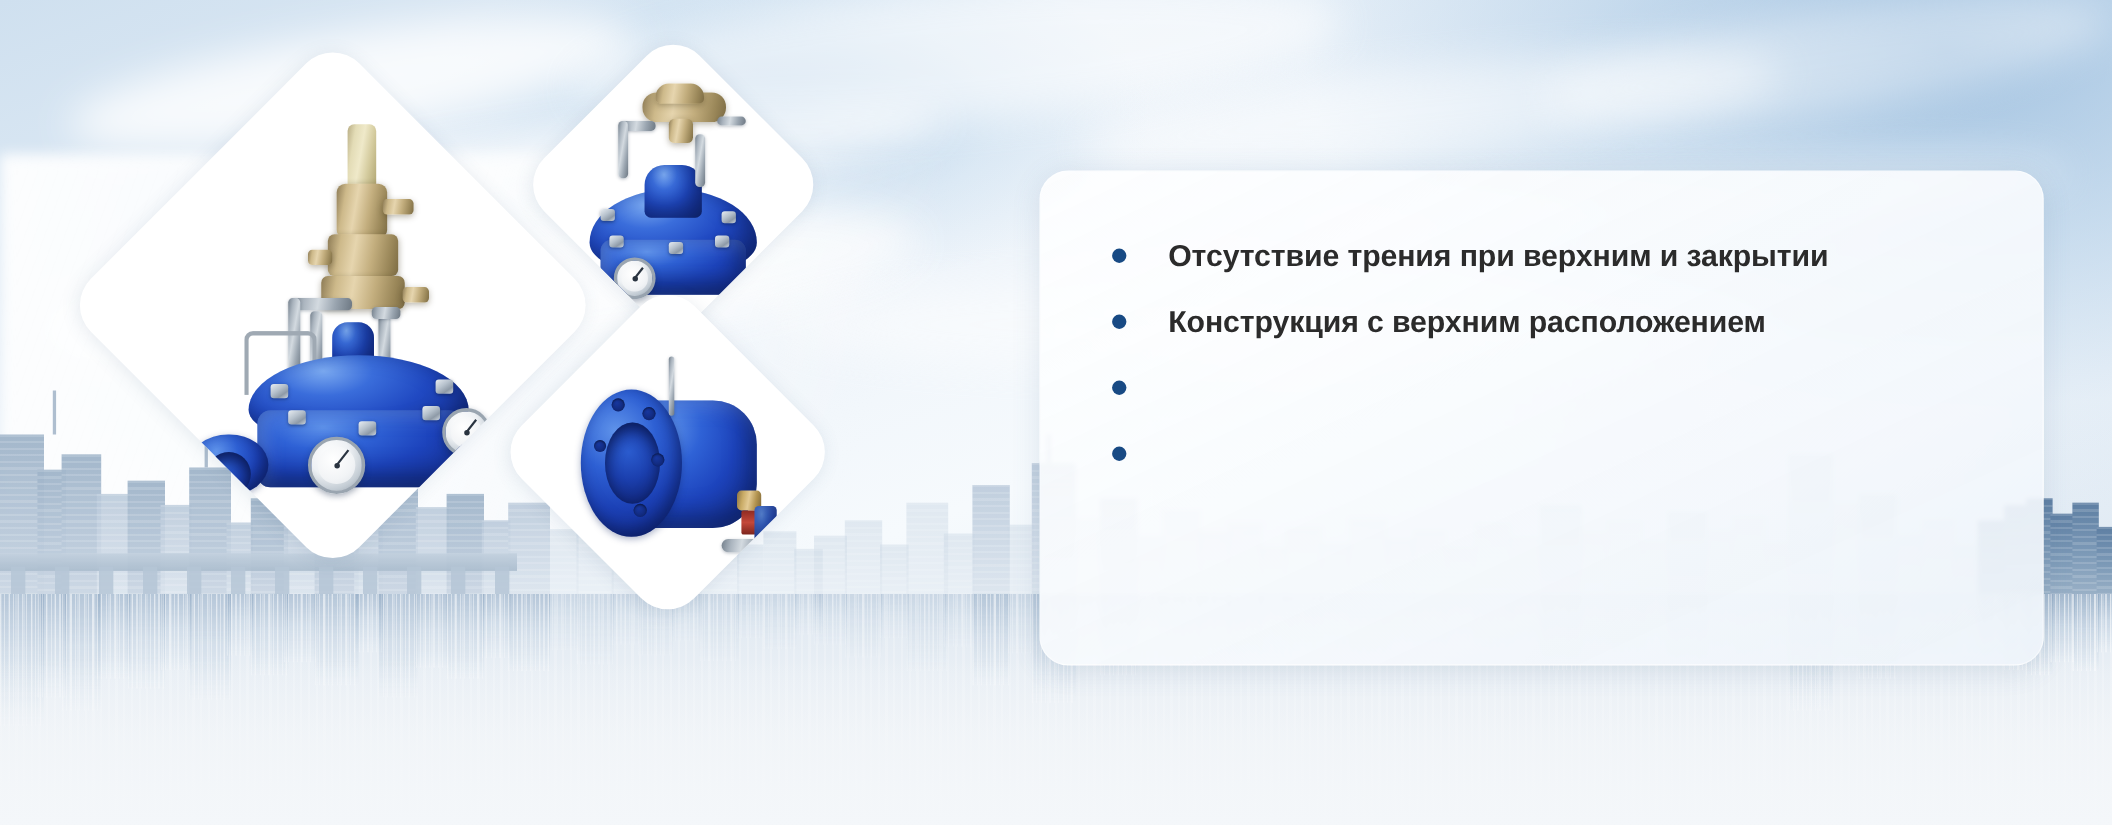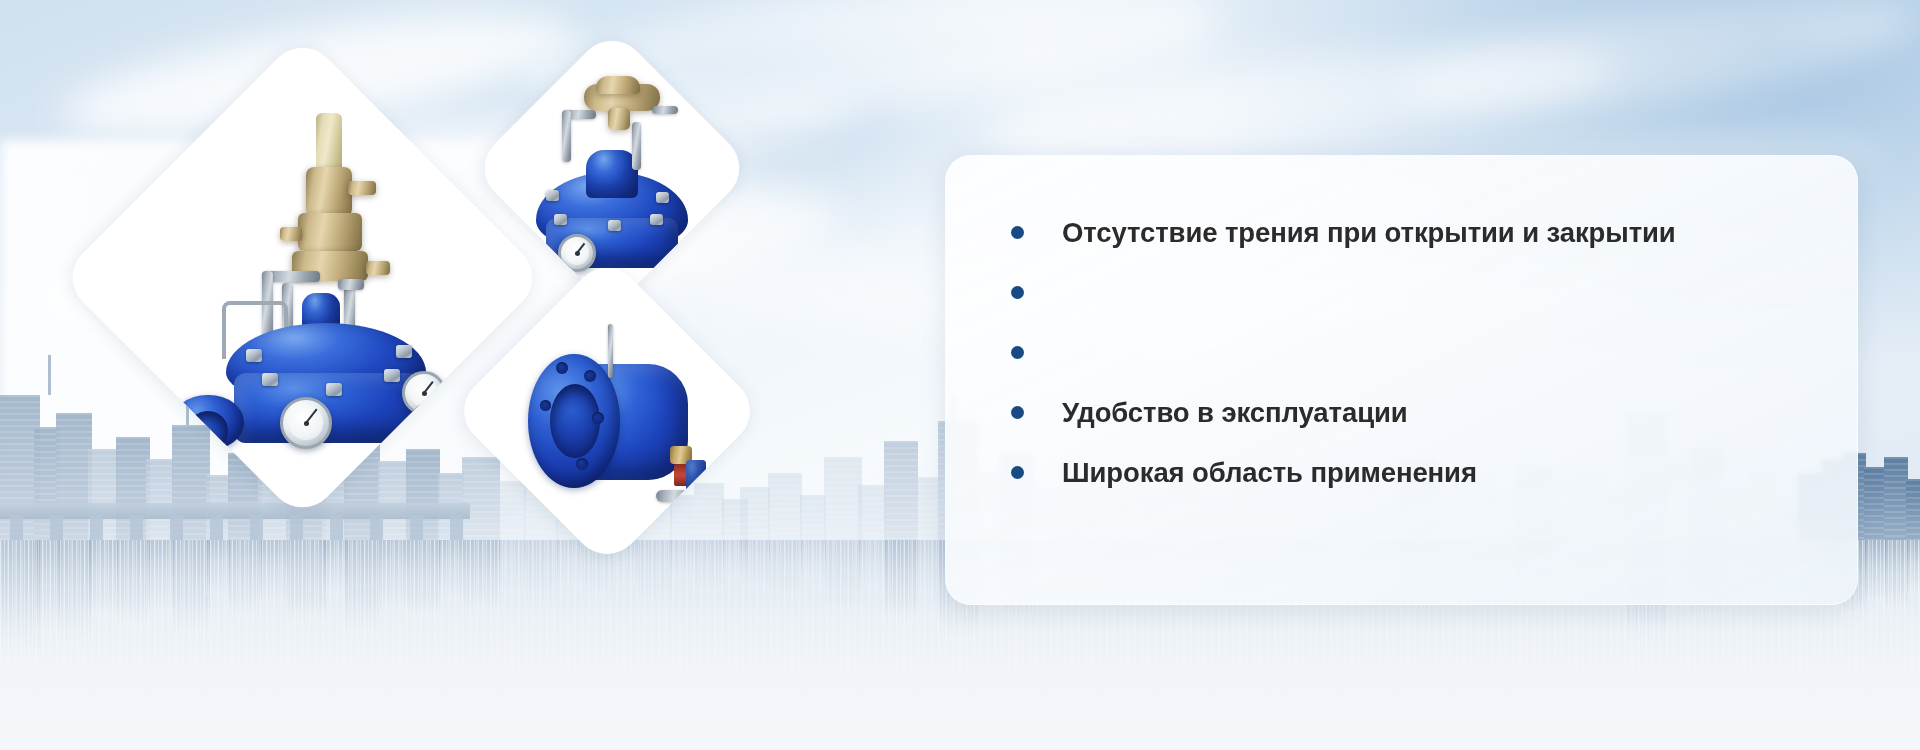--- a/index.html
+++ b/index.html
@@ -487,37 +487,33 @@
         <div class="redband" style="left:288px;top:320px;width:12px;height:20px;"></div>
       </div>
     </div>
   </div>
 
   <div class="panel">
     <div class="bullets">
 
       <div class="bullet-row">
         <span class="dot"></span>
-        <span class="btext">Отсутствие трения при открытии и закрытии</span>
+        <span class="btext">Отсутствие трения при верхним и закрытии</span>
       </div>
 
       <div class="bullet-row">
         <span class="dot"></span>
+        <span class="btext">Конструкция с верхним расположением</span>
       </div>
 
       <div class="bullet-row">
         <span class="dot"></span>
       </div>
 
       <div class="bullet-row">
         <span class="dot"></span>
-        <span class="btext">Удобство в эксплуатации</span>
-      </div>
-
-      <div class="bullet-row">
-        <span class="dot"></span>
-        <span class="btext">Широкая область применения</span>
-      </div>
+      </div>
+
 
     </div>
   </div>
 
 </div>
 
 </body></html>

